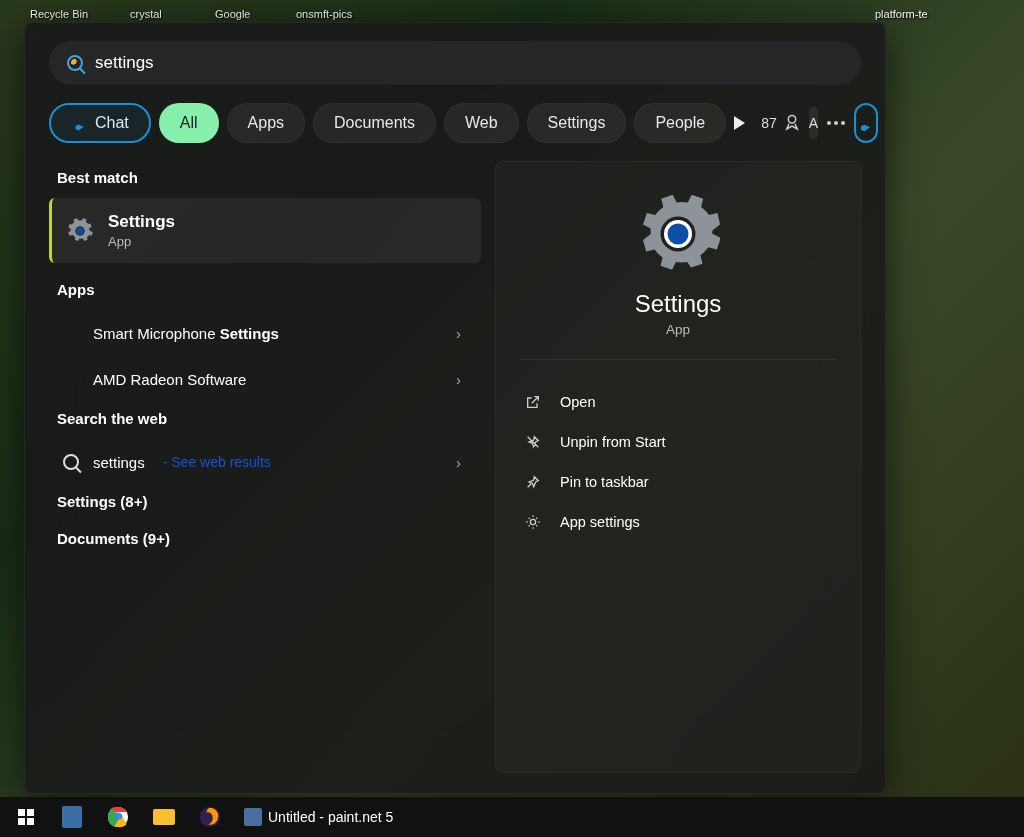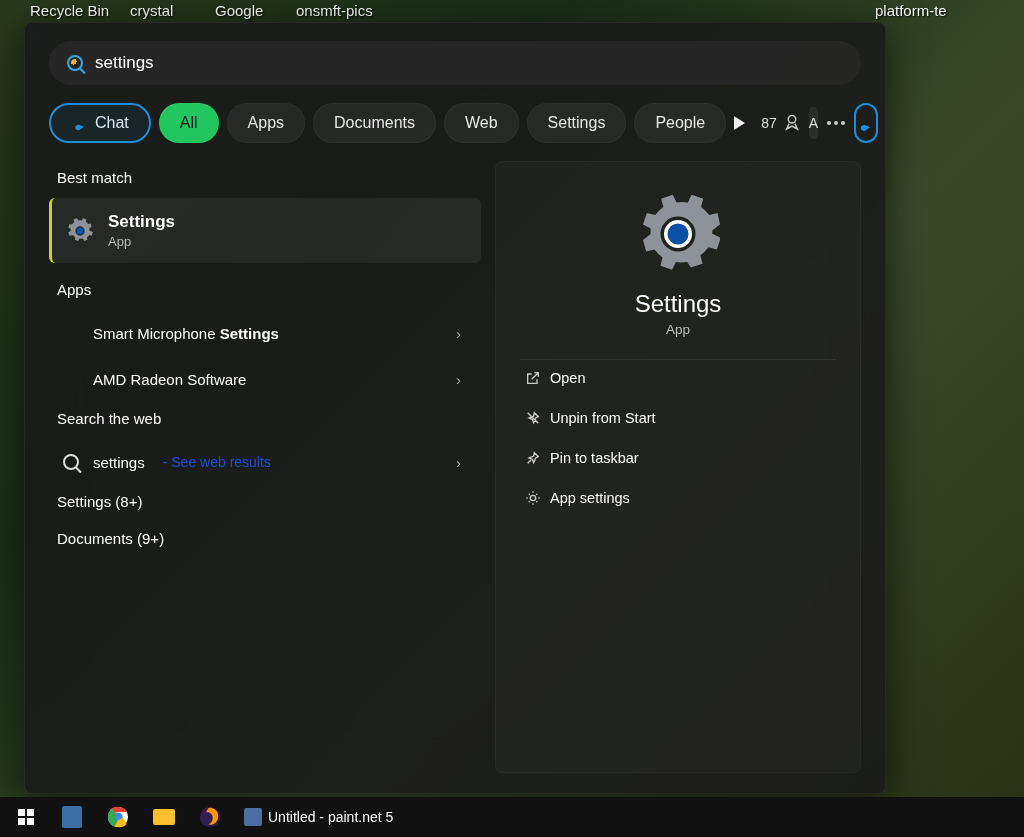--- a/index.html
+++ b/index.html
@@ -1,21 +1,21 @@
 <!DOCTYPE html>
 <html><head>
 <meta charset="utf-8">
 <style>
   * { box-sizing: border-box; margin: 0; padding: 0; font-family: 'Segoe UI', sans-serif; }
   body {
     width: 1024px; height: 837px;
     background: linear-gradient(135deg, #2a3a1c 0%, #1a2e18 30%, #3a4a28 60%, #2a3015 100%);
     overflow: hidden; position: relative;
   }
-  .desktop-icon { position:absolute; top:2px; color:#fff; font-size:15px; text-align:center; text-shadow:1px 1px 2px #000; }
+  .desktop-icon { position:absolute; top:8px; color:#fff; font-size:11px; text-align:center; text-shadow:1px 1px 2px #000; }
   .search-flyout {
     position:absolute; left:24px; top:22px; width:862px; height:772px;
     background: rgba(25,25,25,0.88); backdrop-filter: blur(30px);
     border-radius:8px; border:1px solid rgba(255,255,255,0.06);
     display:flex; flex-direction:column; padding:18px 24px 20px;
     box-shadow: 0 8px 40px rgba(0,0,0,0.6);
   }
   .search-bar {
     display:flex; align-items:center; height:44px;
     background: rgba(45,45,45,0.65); border-radius:22px;
@@ -28,28 +28,28 @@
   .filter-row {
     display:flex; align-items:center; margin-top:18px; gap:8px;
   }
   .pill {
     display:flex; align-items:center; gap:6px; height:40px; padding:0 20px;
     border-radius:20px; font-size:16px; color:#e8e8e8;
     background: rgba(255,255,255,0.06); cursor:pointer;
     border:1px solid rgba(255,255,255,0.04);
   }
   .pill.chat { border:2px solid #1a8fd8; background:rgba(26,143,216,0.08); color:#d8e8f5;}
-  .pill.all { background:#22c55e; color:#222; font-weight:500;}
+  .pill.all { background:#86efac; color:#222; font-weight:500;}
   .filter-spacer { flex:1; }
   .filter-icon { width:30px; height:30px; display:flex; align-items:center; justify-content:center; color:#ddd;}
   .round-btn { width:32px; height:32px; border-radius:16px; background:rgba(255,255,255,0.07); display:flex; align-items:center; justify-content:center; color:#ddd; font-size:14px;}
   .bing-btn { width:40px; height:40px; border-radius:20px; border:2px solid #1a8fd8; display:flex; align-items:center; justify-content:center;}
   .body { display:flex; flex:1; margin-top:18px; gap:14px; min-height:0;}
   .left { width:432px; display:flex; flex-direction:column; color:#fff;}
-  .section-title { font-size:15px; font-weight:400; padding:8px 8px 12px;}
+  .section-title { font-size:15px; font-weight:700; padding:8px 8px 12px;}
   .best-card {
     display:flex; align-items:center; gap:14px; padding:14px 14px;
     background: rgba(255,255,255,0.06); border-radius:6px;
     border-left:3px solid #c5d130; margin-bottom:10px;
   }
   .gear-sm {
     width:28px; height:28px; display:flex; align-items:center; justify-content:center;
   }
   .best-text .t1 { font-size:17px; font-weight:600;}
   .best-text .t2 { font-size:13px; color:#bbb; margin-top:2px;}
@@ -63,21 +63,21 @@
   .right {
     flex:1; background: rgba(255,255,255,0.025); border-radius:8px;
     border:1px solid rgba(255,255,255,0.04);
     display:flex; flex-direction:column; align-items:stretch;
     padding:30px 24px; color:#fff;
   }
   .hero { display:flex; flex-direction:column; align-items:center; padding-bottom:22px; border-bottom:1px solid rgba(255,255,255,0.08);}
   .hero h2 { font-size:24px; font-weight:400; margin-top:14px;}
   .hero .sub { font-size:13.5px; color:#bbb; margin-top:4px;}
   .action-list { margin-top:10px;}
-  .action-item { display:flex; align-items:flex-start; gap:8px; height:40px; font-size:14.5px; cursor:pointer; padding-left:4px;}
+  .action-item { display:flex; align-items:flex-end; gap:18px; height:40px; font-size:14.5px; cursor:pointer; padding-left:4px;}
   .action-item .ic { width:18px; display:flex; justify-content:center; color:#ccc;}
   .taskbar { position:absolute; left:0; bottom:0; width:100%; height:40px; background:#111; display:flex; align-items:center; gap:6px; padding-left:6px; color:#fff;}
   .tb-item { width:40px; height:50px; display:flex; align-items:center; justify-content:center;}
   .search-mag {
     width:16px; height:16px; border:2px solid; border-radius:50%; position:relative;
   }
   .search-mag::after { content:""; position:absolute; width:7px; height:2px; background:currentColor; bottom:-3px; right:-5px; transform:rotate(45deg);}
   .search-bar .search-mag { border-color:#3aa7e0; color:#3aa7e0;}
   .search-bar .search-mag::before{ content:""; position:absolute; inset:2px; border-radius:50%; background:radial-gradient(circle at 30% 30%, #f2b02e 0 40%, transparent 41%);}
   .played { width:0; height:0; border-style:solid; border-width:7px 0 7px 11px; border-color:transparent transparent transparent #eee;}

